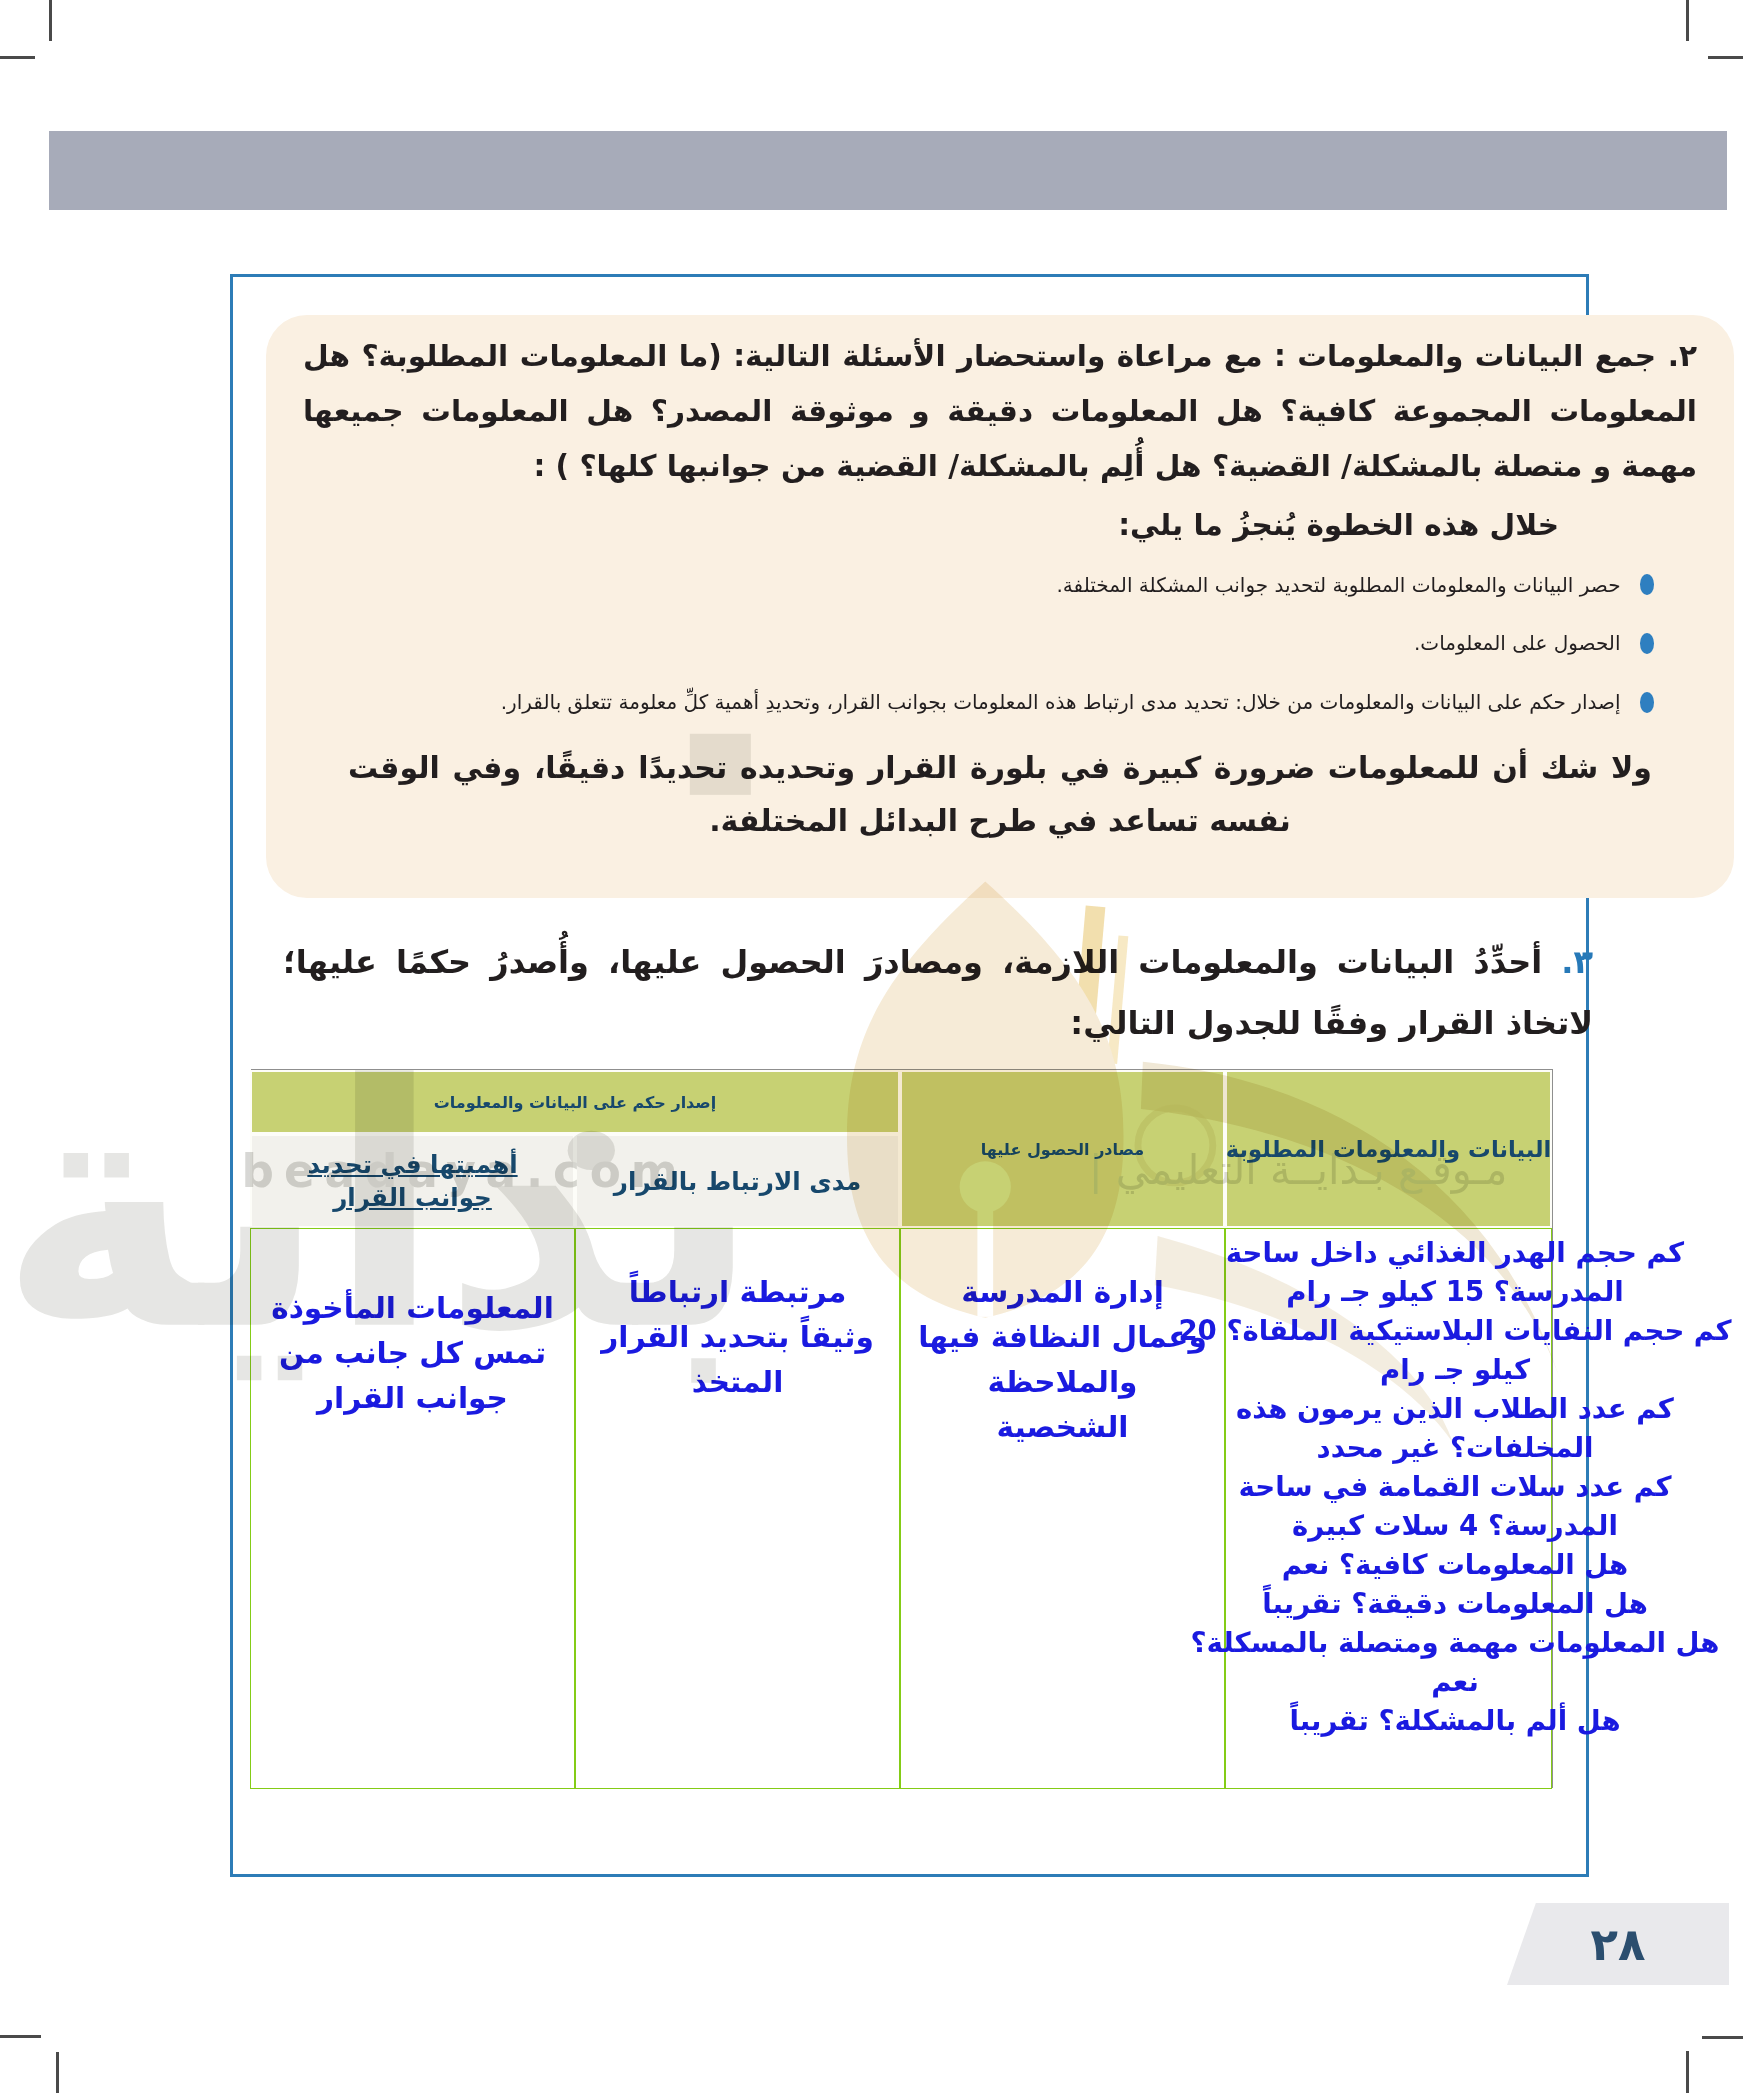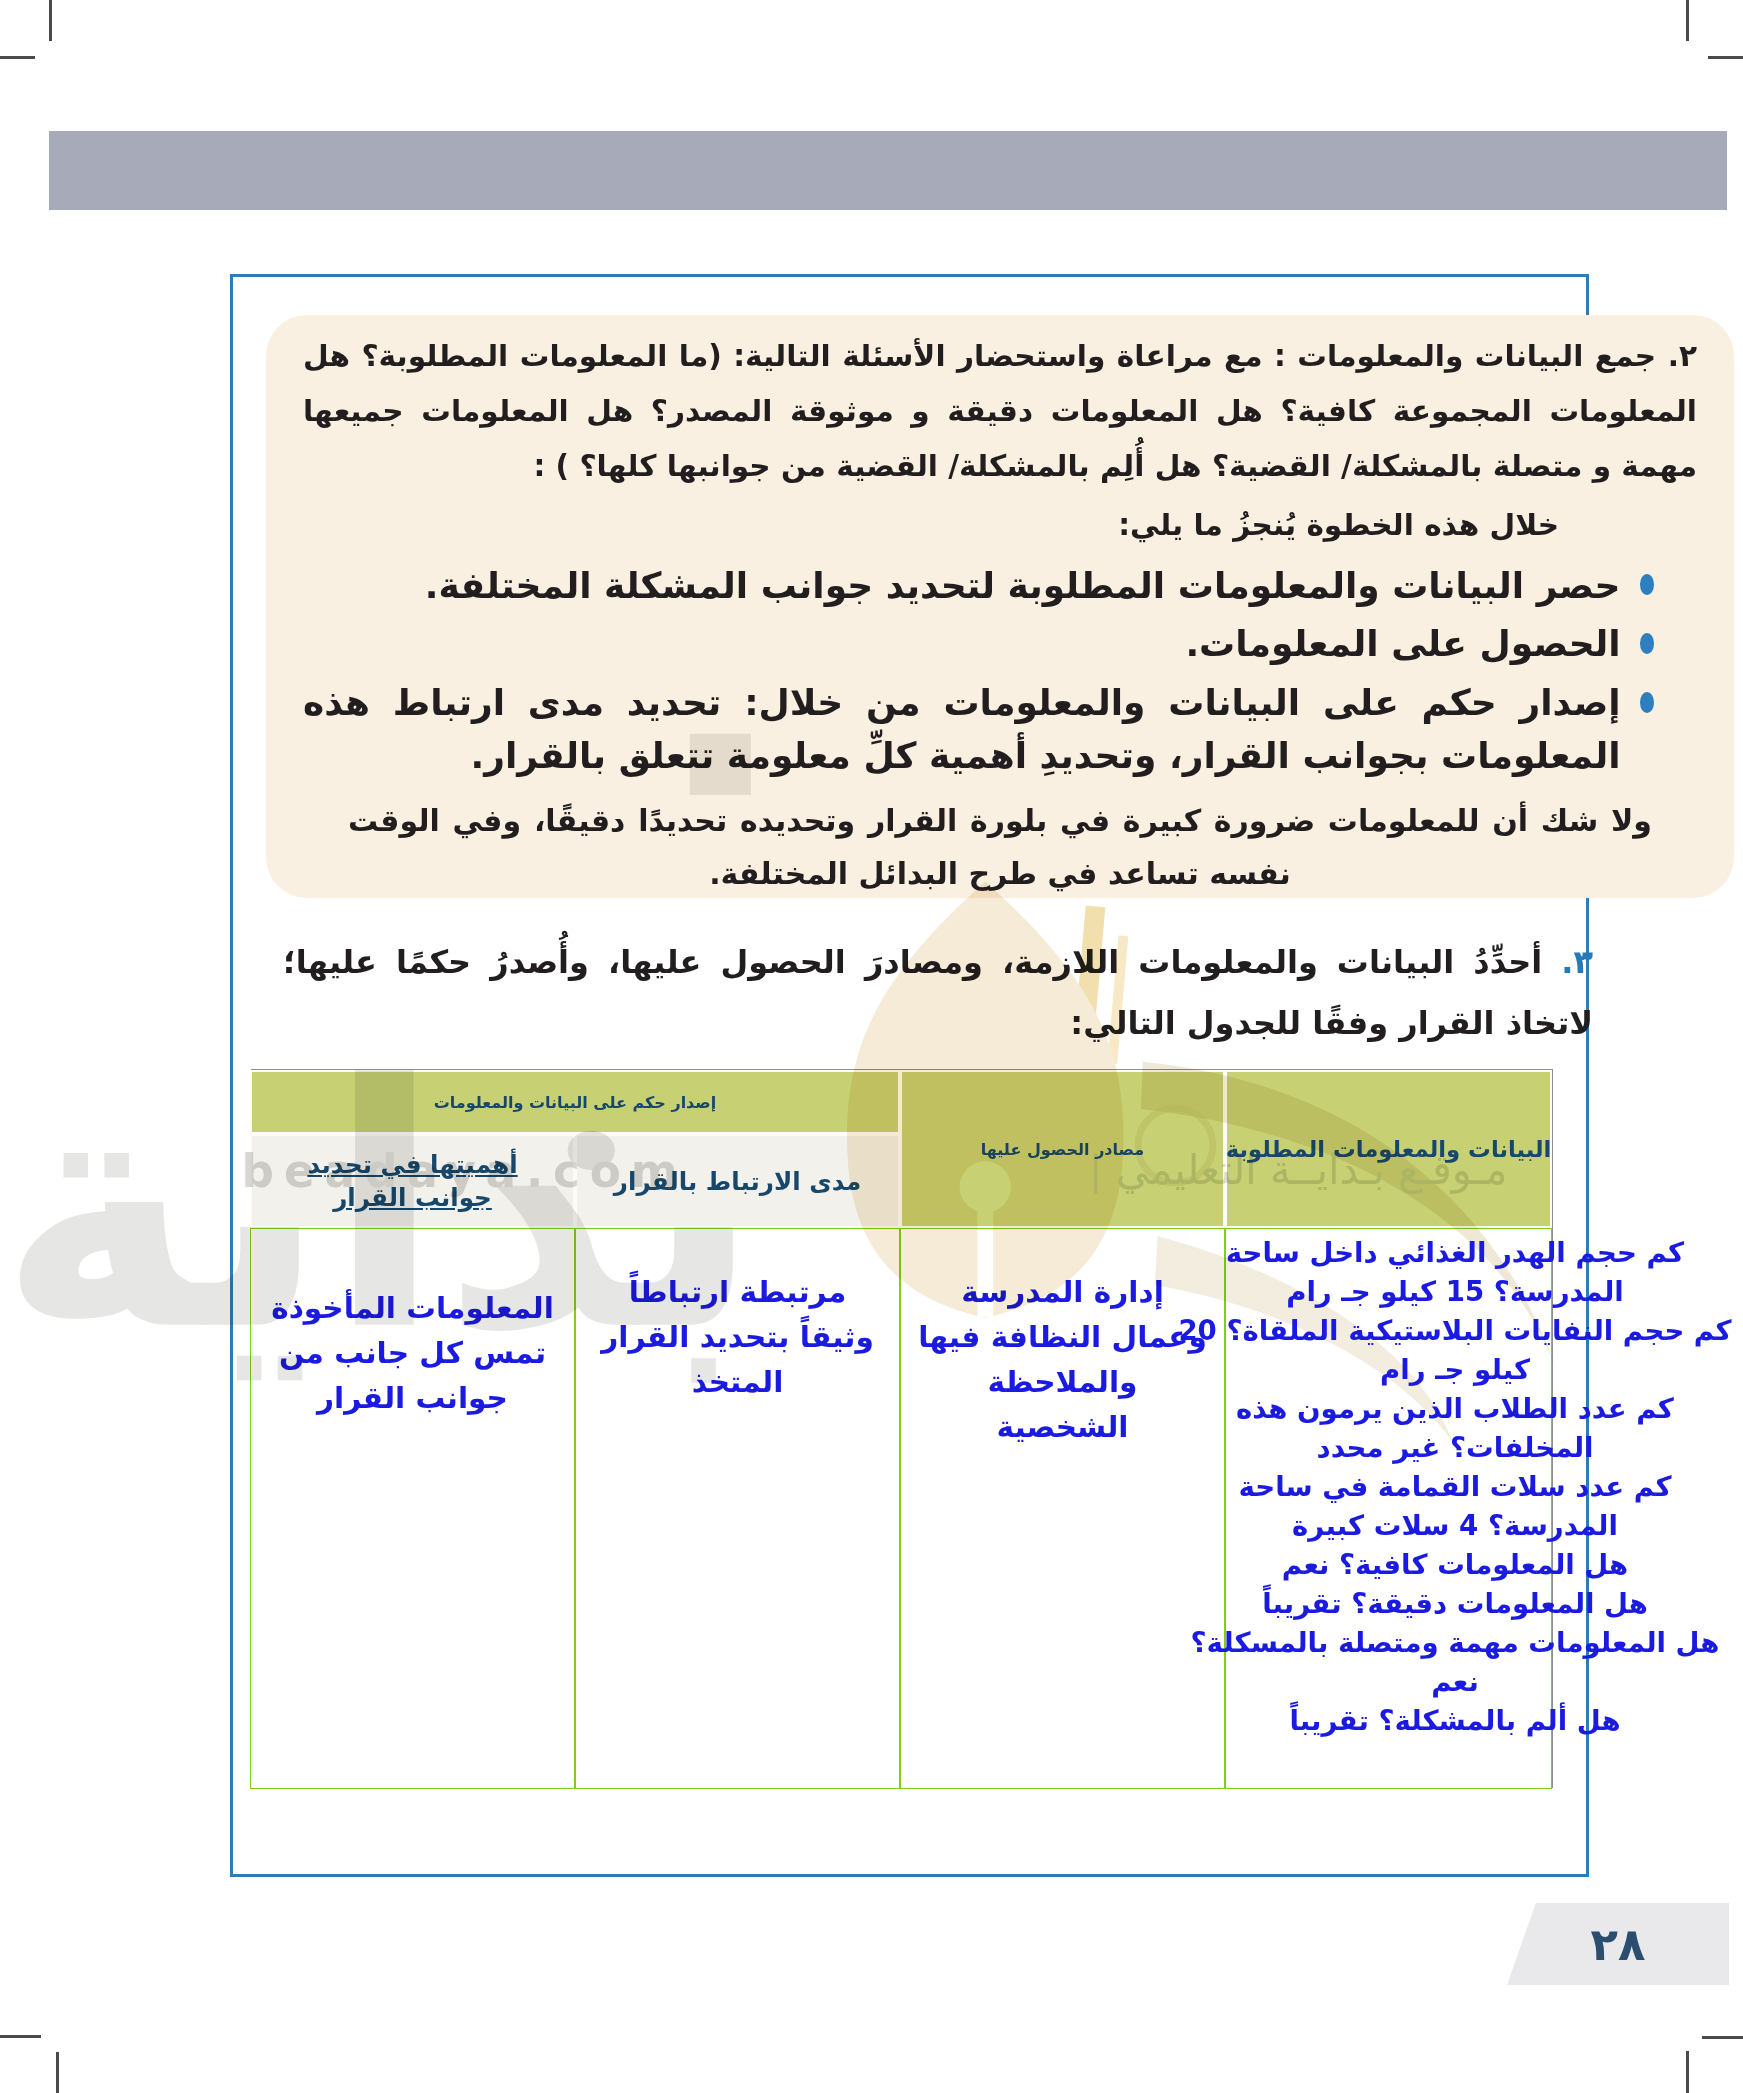--- a/index.html
+++ b/index.html
@@ -15,21 +15,21 @@
   .content-box{position:absolute;left:230px;top:274px;width:1353px;height:1597px;
     border:3px solid #2d7cb7;background:transparent;}
   
   .beige{position:absolute;left:266px;top:315px;width:1468px;height:583px;background:#faf0e2;
     border-radius:41px;padding:13.8px 37px 0 37px;box-sizing:border-box;direction:rtl;color:#221e1f;}
   .para2{font-size:29.6px;font-weight:700;line-height:55px;text-align:justify;}
   .leadin{font-size:29.6px;font-weight:700;line-height:55px;padding-right:138px;margin-top:3.9px;}
   .bullets{margin-top:5.9px;}
   .bullet{display:flex;direction:rtl;align-items:flex-start;padding-right:43px;margin-bottom:5.9px;}
   .bullet .dot{flex:0 0 13.8px;width:13.8px;height:20.7px;border-radius:50%;background:#2e7fc0;margin-left:19.7px;margin-top:15.8px;}
-  .bullet .btxt{font-size:36px;font-weight:700;line-height:53px;text-align:justify;}
+  .bullet .btxt{font-size:20px;font-weight:400;line-height:53px;text-align:justify;}
   .closing{font-size:30px;font-weight:700;line-height:53px;margin-top:11.8px;padding:0 45px;
     text-align:justify;text-align-last:center;}
   
   .sec3{position:absolute;left:283px;top:932px;width:1310px;direction:rtl;color:#221e1f;
     font-size:32px;font-weight:700;line-height:61px;text-align:justify;}
   .sec3 .num{color:#2779b8;}
   
   .dtable{position:absolute;left:251px;top:1069px;width:1302px;height:719px;direction:rtl;
     display:grid;grid-template-columns:327px 325px 325px 325px;grid-template-rows:64px 94px 561px;
     border:1px solid #8f8f8f;box-sizing:border-box;background:#ffffff;}

